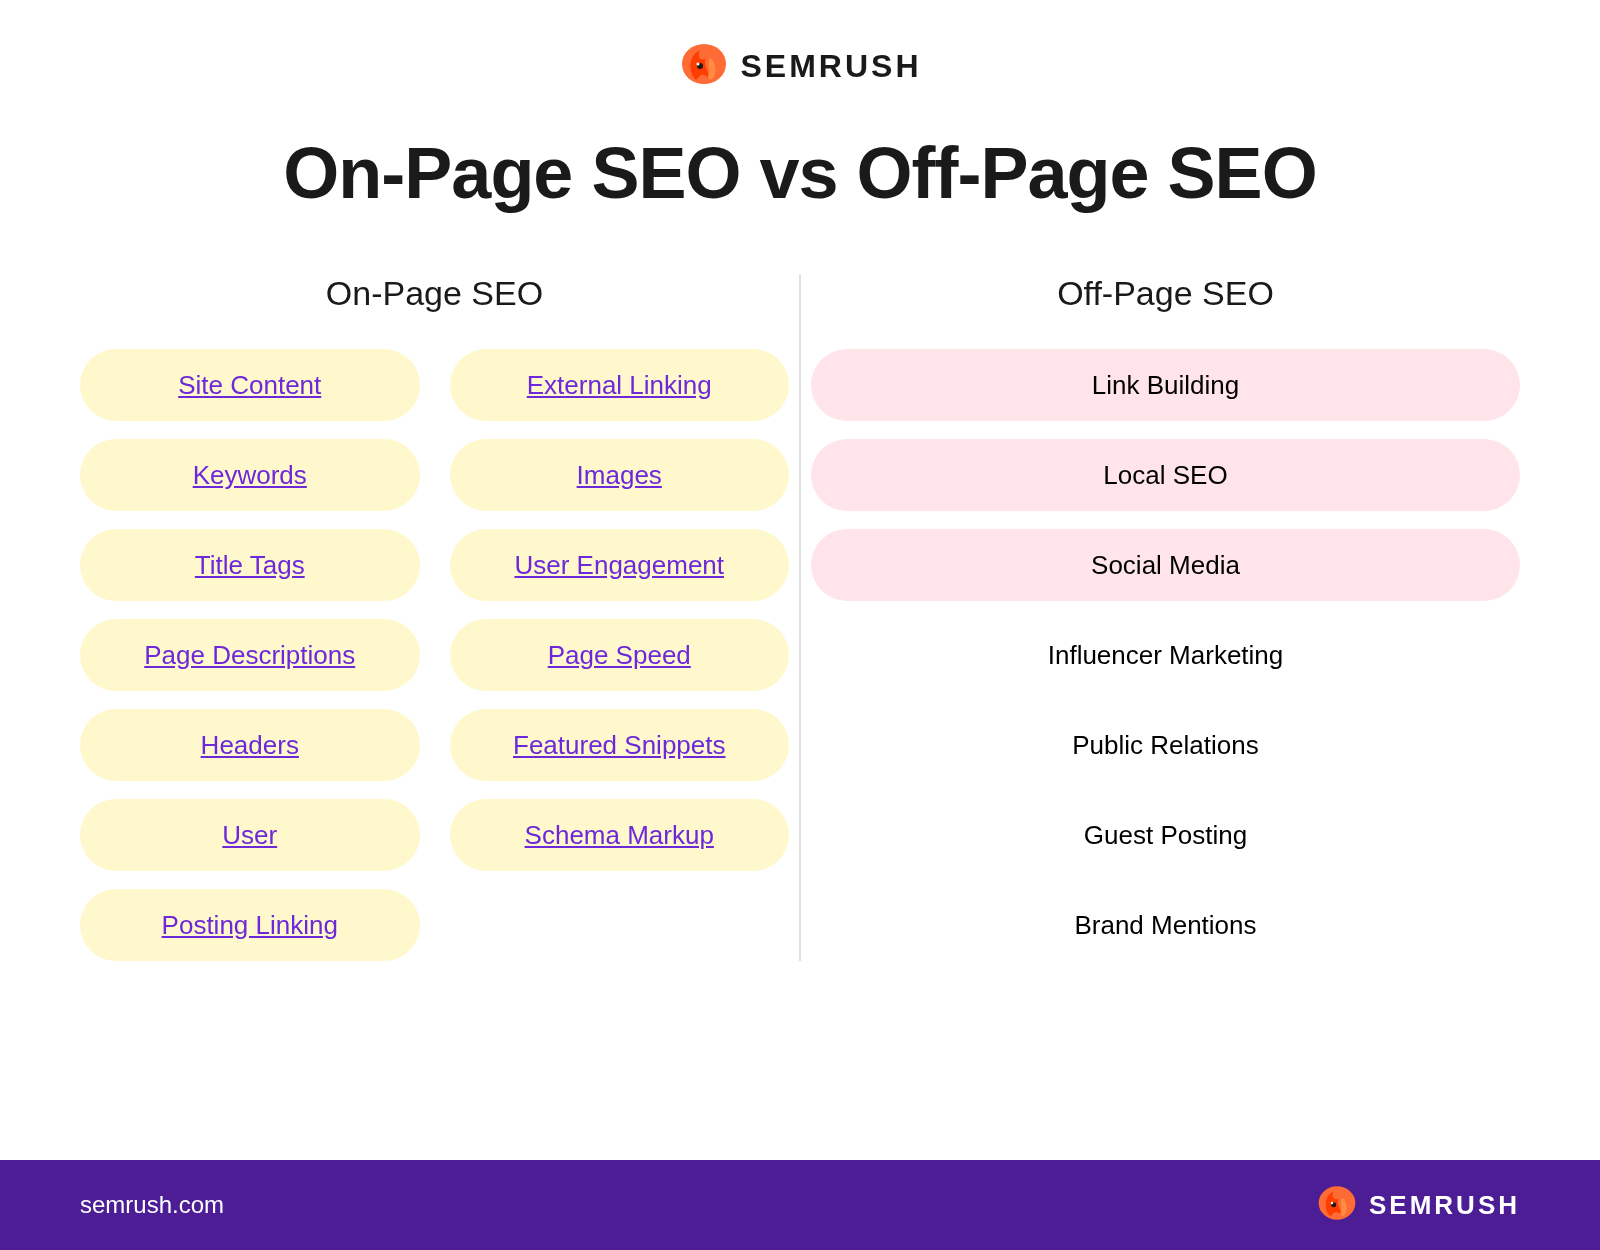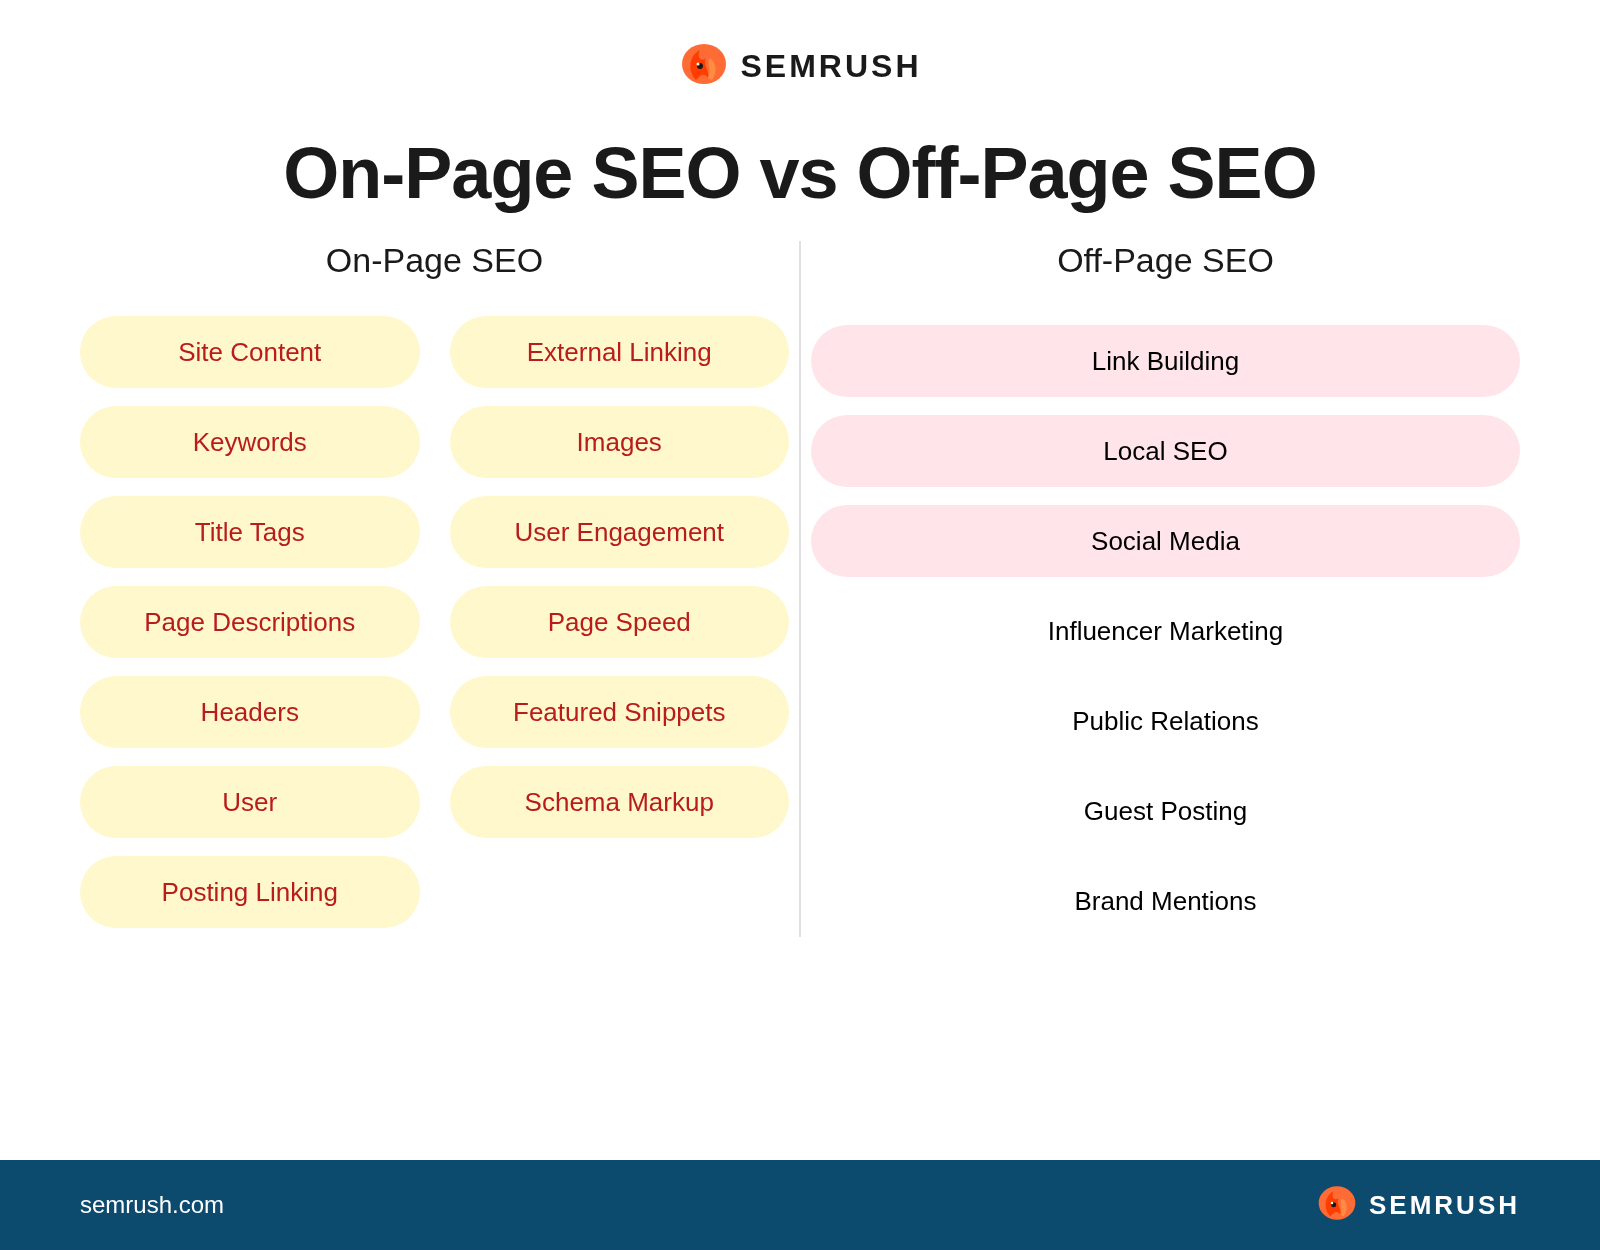--- a/index.html
+++ b/index.html
@@ -34,21 +34,21 @@
       font-weight: 900;
       letter-spacing: 3px;
       color: #1a1a1a;
     }
 
     
     .main-title {
       font-size: 72px;
       font-weight: 900;
       color: #1a1a1a;
-      margin-bottom: 27px;
+      margin-bottom: 60px;
       text-align: center;
       letter-spacing: -1px;
     }
 
     
     .columns-wrapper {
       display: flex;
       width: 100%;
       justify-content: center;
     }
@@ -91,30 +91,30 @@
       border-radius: 50px;
       padding: 20px 28px;
       font-size: 26px;
       font-weight: 400;
       text-align: center;
       min-height: 72px;
     }
 
     .pill-yellow {
       background-color: #FFF8CC;
-      color: #b91c1c;
+      color: #6d28d9;
+      text-decoration: underline;
     }
 
     
     .off-page-items {
       display: flex;
       flex-direction: column;
       gap: 18px;
       width: 100%;
-      margin-top: 9px;
     }
 
     .off-item {
       display: flex;
       align-items: center;
       justify-content: center;
       min-height: 72px;
       font-size: 26px;
       font-weight: 400;
       text-align: center;
@@ -133,21 +133,21 @@
     
     .column-divider {
       width: 2px;
       background: #e0e0e0;
       margin: 0 10px;
       align-self: stretch;
     }
 
     
     .footer {
-      background: #0c4a6e;
+      background: #4c1d95;
       color: #ffffff;
       height: 90px;
       display: flex;
       align-items: center;
       justify-content: space-between;
       padding: 0 80px;
       width: 100%;
       flex-shrink: 0;
     }
 

